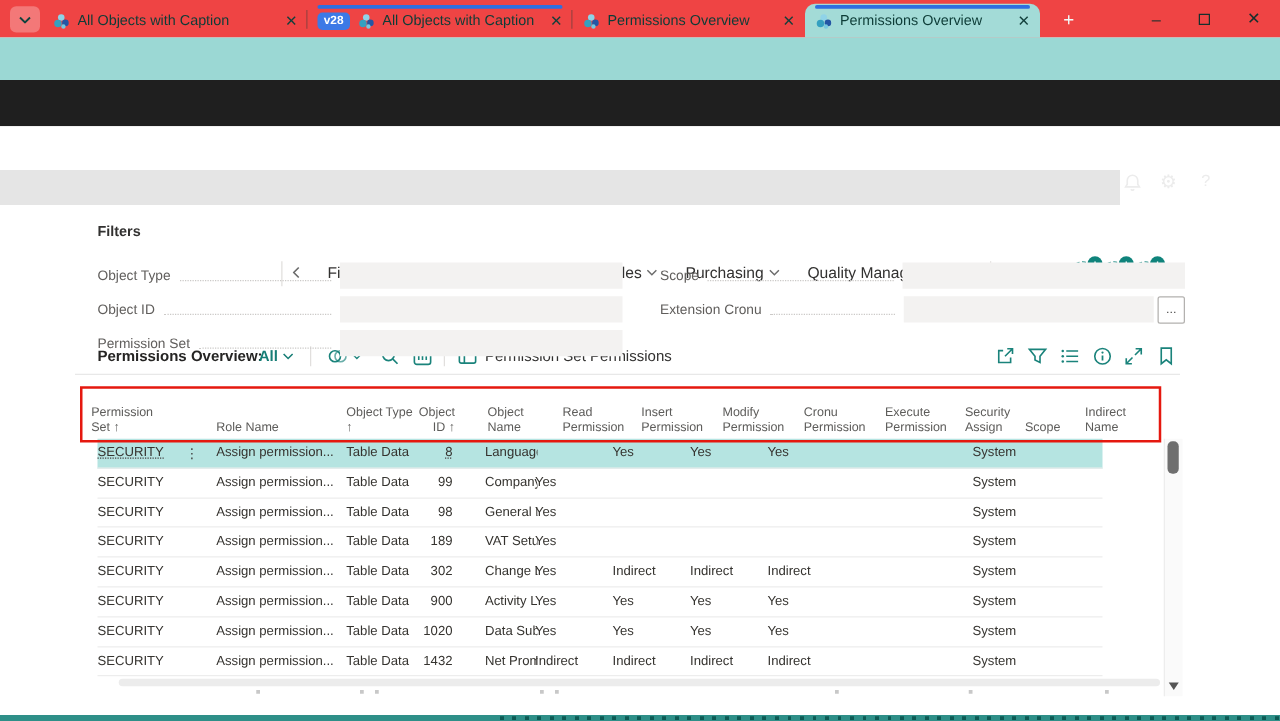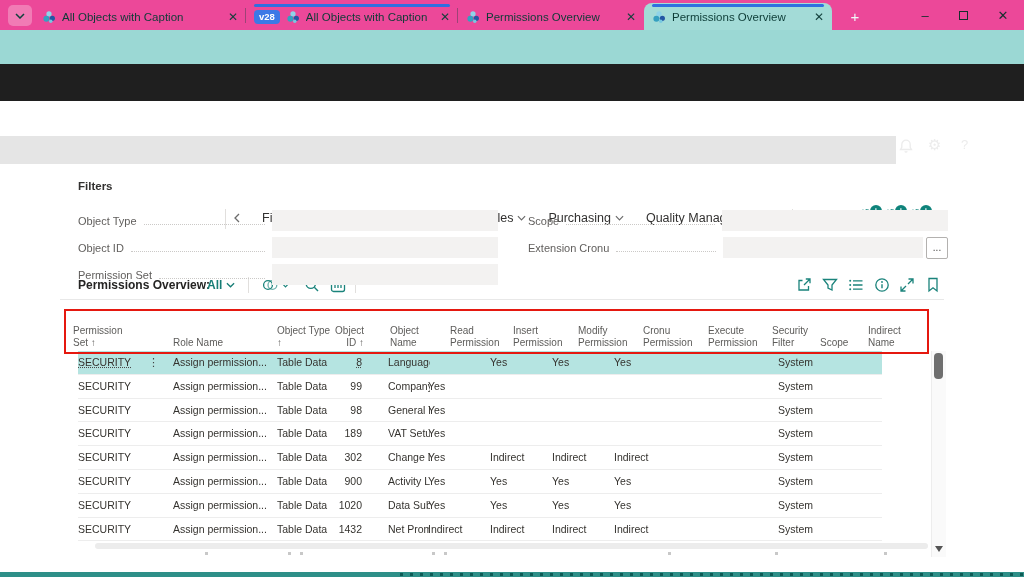--- a/index.html
+++ b/index.html
@@ -2,21 +2,21 @@
 <html><head>
 <meta charset="utf-8">
 <style>
   *{margin:0;padding:0;box-sizing:border-box}
   html,body{width:1024px;height:577px;overflow:hidden}
   body{position:relative;font-family:"Liberation Sans","DejaVu Sans",sans-serif;background:#fff;color:#333}
   .ab{position:absolute}
   svg{display:block}
 
   
-  .tabbar{left:0;top:0;width:1024px;height:30px;background:#ec4899}
+  .tabbar{left:0;top:0;width:1024px;height:30px;background:#ef4444}
   .tabsearch{left:8px;top:5px;width:24px;height:21px;background:rgba(255,255,255,.28);border-radius:5px;display:flex;align-items:center;justify-content:center;color:#10423d}
   .tab{top:3px;height:27px;border-radius:8px 8px 0 0;display:flex;align-items:center;padding:0 8px;gap:6px}
   .tab .ttl{flex:1;font-size:11.5px;color:#0d3c37;white-space:nowrap;overflow:hidden}
   .tab.active{background:#a3dbd7}
   .tab .close{color:#123f3b;font-size:12px;line-height:12px;cursor:default}
   .loadline{position:absolute;top:1px;left:8px;right:8px;height:3px;background:#2f6fe0;border-radius:2px}
   .vbadge{background:#3c79e6;color:#fff;font-size:9.5px;font-weight:700;border-radius:4px;padding:2px 5px;line-height:10px}
   .tabsep{top:8px;width:1px;height:15px;background:rgba(12,60,55,.35)}
   .newtab{left:845px;top:6px;font-size:15px;color:#f0faf9;width:20px;height:20px;display:flex;align-items:center;justify-content:center}
   .winctl{top:0;height:30px;width:34px;display:flex;align-items:center;justify-content:center;color:#16302d;font-size:13px}
@@ -393,20 +393,27 @@
         <line x1="10.3" y1="10.3" x2="14" y2="14" stroke="#1a837b" stroke-width="1.4"></line>
       </svg>
   </div>
   <div class="ab tealic" style="left:330px;top:141px">
     <svg width="16" height="16" viewBox="0 0 16 16">
         <rect x="1.5" y="1.5" width="13" height="13" rx="2" fill="none" stroke="#1a837b" stroke-width="1.3"></rect>
         <path d="M5 11V7M8 11V4.5M11 11V8" stroke="#1a837b" stroke-width="1.3"></path>
       </svg>
   </div>
   <div class="ab tdiv" style="left:355px"></div>
+  <div class="ab pagact">
+    <svg width="16" height="16" viewBox="0 0 16 16">
+        <rect x="1.5" y="2.5" width="13" height="11" rx="1.5" fill="none" stroke="#1a837b" stroke-width="1.3"></rect>
+        <path d="M1.5 5.5h13M5.5 5.5v8" stroke="#1a837b" stroke-width="1.3"></path>
+      </svg>
+    <span>Permission Set Permissions</span>
+  </div>
 
   <div class="ab tealic" style="left:796px;top:141px">
     <svg width="16" height="16" viewBox="0 0 16 16">
         <path d="M6.5 3.5H3v9.5h9.5V9" fill="none" stroke="#1a837b" stroke-width="1.3"></path>
         <path d="M8 8l6-6M9.8 2H14v4.2" fill="none" stroke="#1a837b" stroke-width="1.3"></path>
       </svg>
   </div>
   <div class="ab tealic" style="left:822px;top:141px">
     <svg width="16" height="16" viewBox="0 0 16 16">
         <path d="M1.5 2.5h13L10 8v5l-4-2V8z" fill="none" stroke="#1a837b" stroke-width="1.3"></path>
@@ -505,21 +512,21 @@
   <div class="hc h9">
       <span>Cronu</span>
       <span>Permission</span>
     </div>
   <div class="hc h10">
       <span>Execute</span>
       <span>Permission</span>
     </div>
   <div class="hc h11">
       <span>Security</span>
-      <span>Filter</span>
+      <span>Assign</span>
     </div>
   <div class="hc h12">
       <span></span>
       <span>Scope</span>
     </div>
   <div class="hc h13">
       <span>Indirect</span>
       <span>Name</span>
     </div>
 </div>

